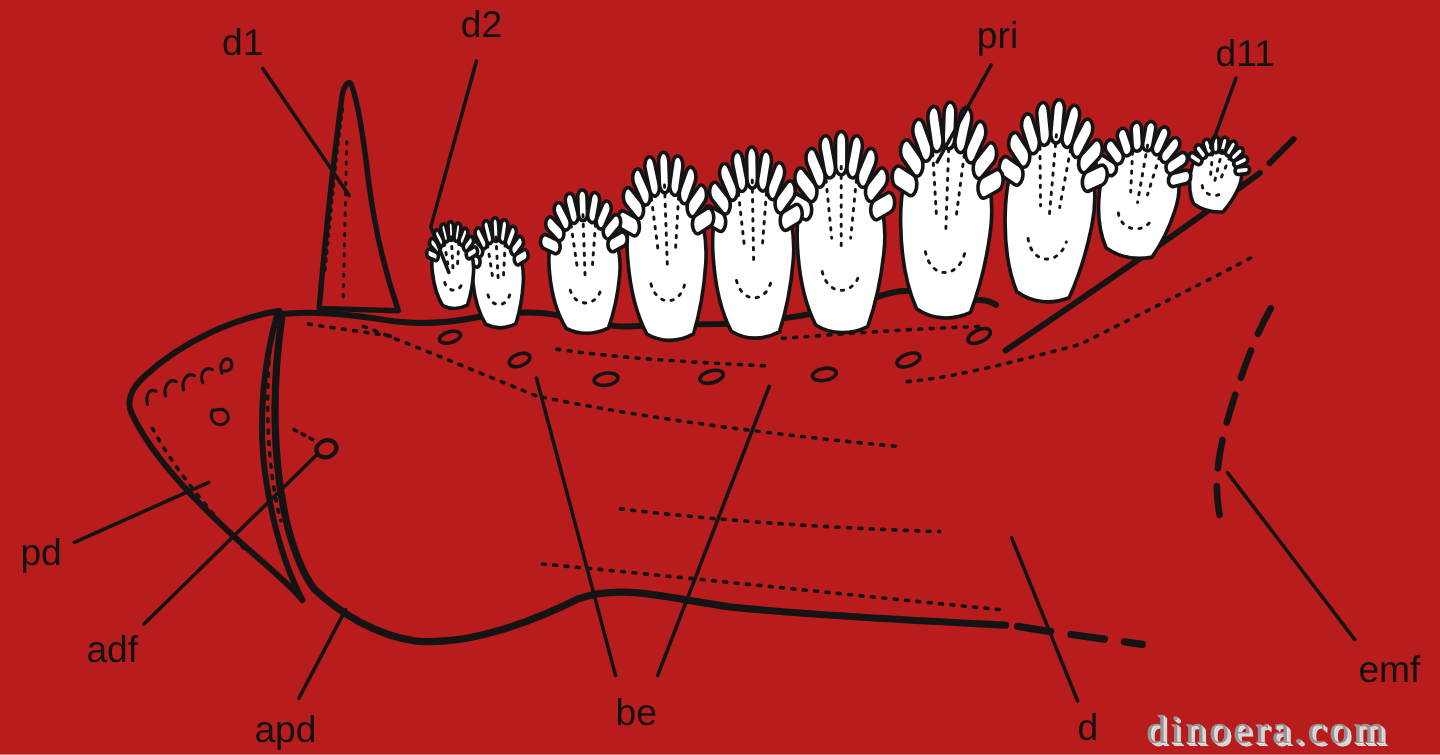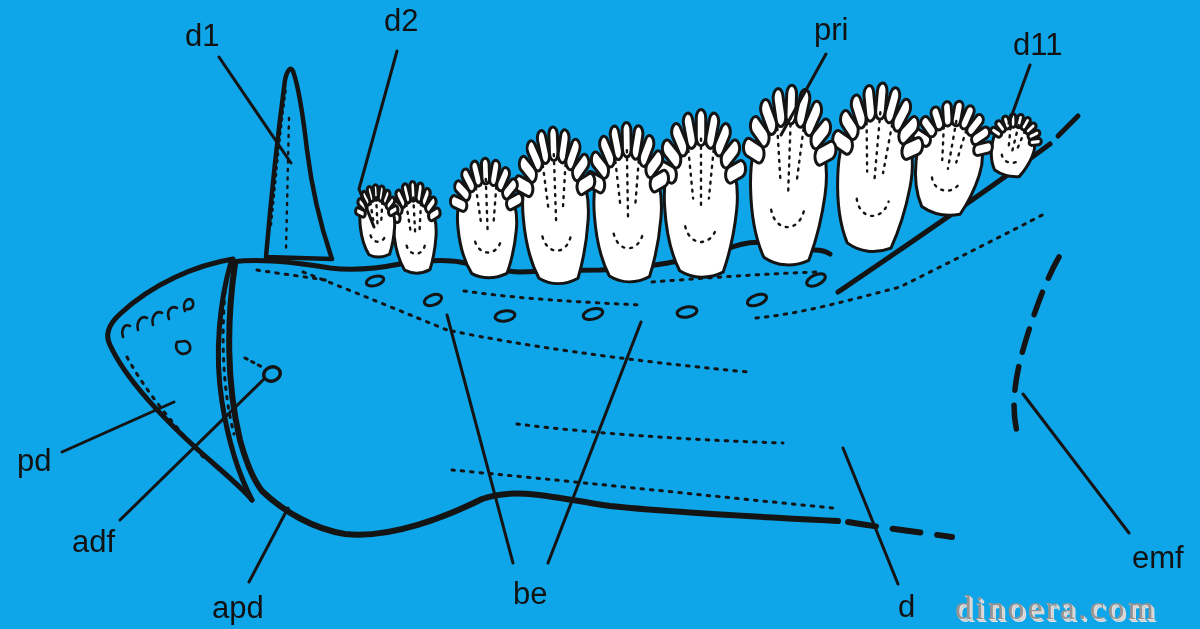--- a/index.html
+++ b/index.html
@@ -1,16 +1,16 @@
 <!DOCTYPE html>
 <html><head>
 <meta charset="utf-8">
 <style>
   html,body{margin:0;padding:0;background:#ffffff;}
-  .stage{position:relative;width:1200px;height:629px;background:#0ea5e9;overflow:hidden;}
+  .stage{position:relative;width:1200px;height:629px;background:#b91c1c;overflow:hidden;}
   svg{display:block;}
   .ink{stroke:#141414;fill:none;stroke-linecap:round;stroke-linejoin:round;}
   .w3{stroke-width:3;}
   .w4{stroke-width:4.5;}
   .w5{stroke-width:5;}
   .w6{stroke-width:6;}
   .dots{stroke-dasharray:2.5 7;stroke-width:3;}
   .fdots{stroke-dasharray:2 5;stroke-width:2.4;}
   .lead{stroke:#141414;stroke-width:3;fill:none;stroke-linecap:round;}
   .lbl{font-family:"Liberation Sans",sans-serif;font-size:31px;fill:#121212;}

